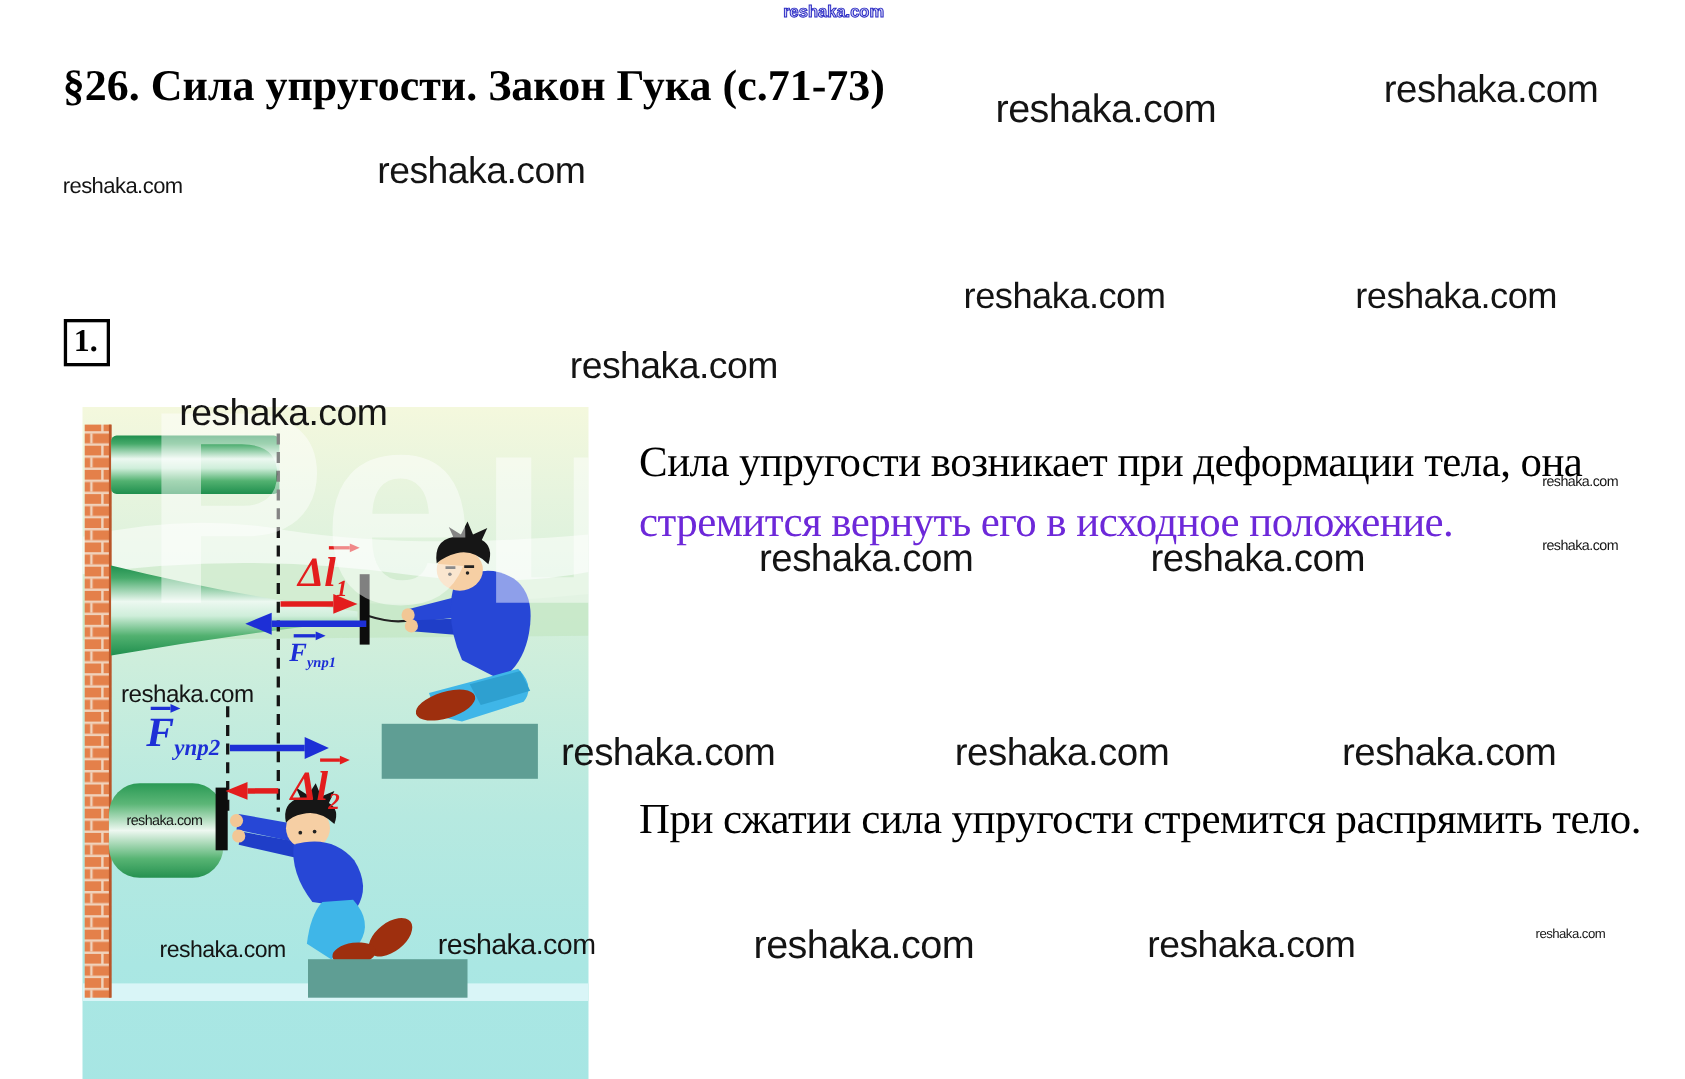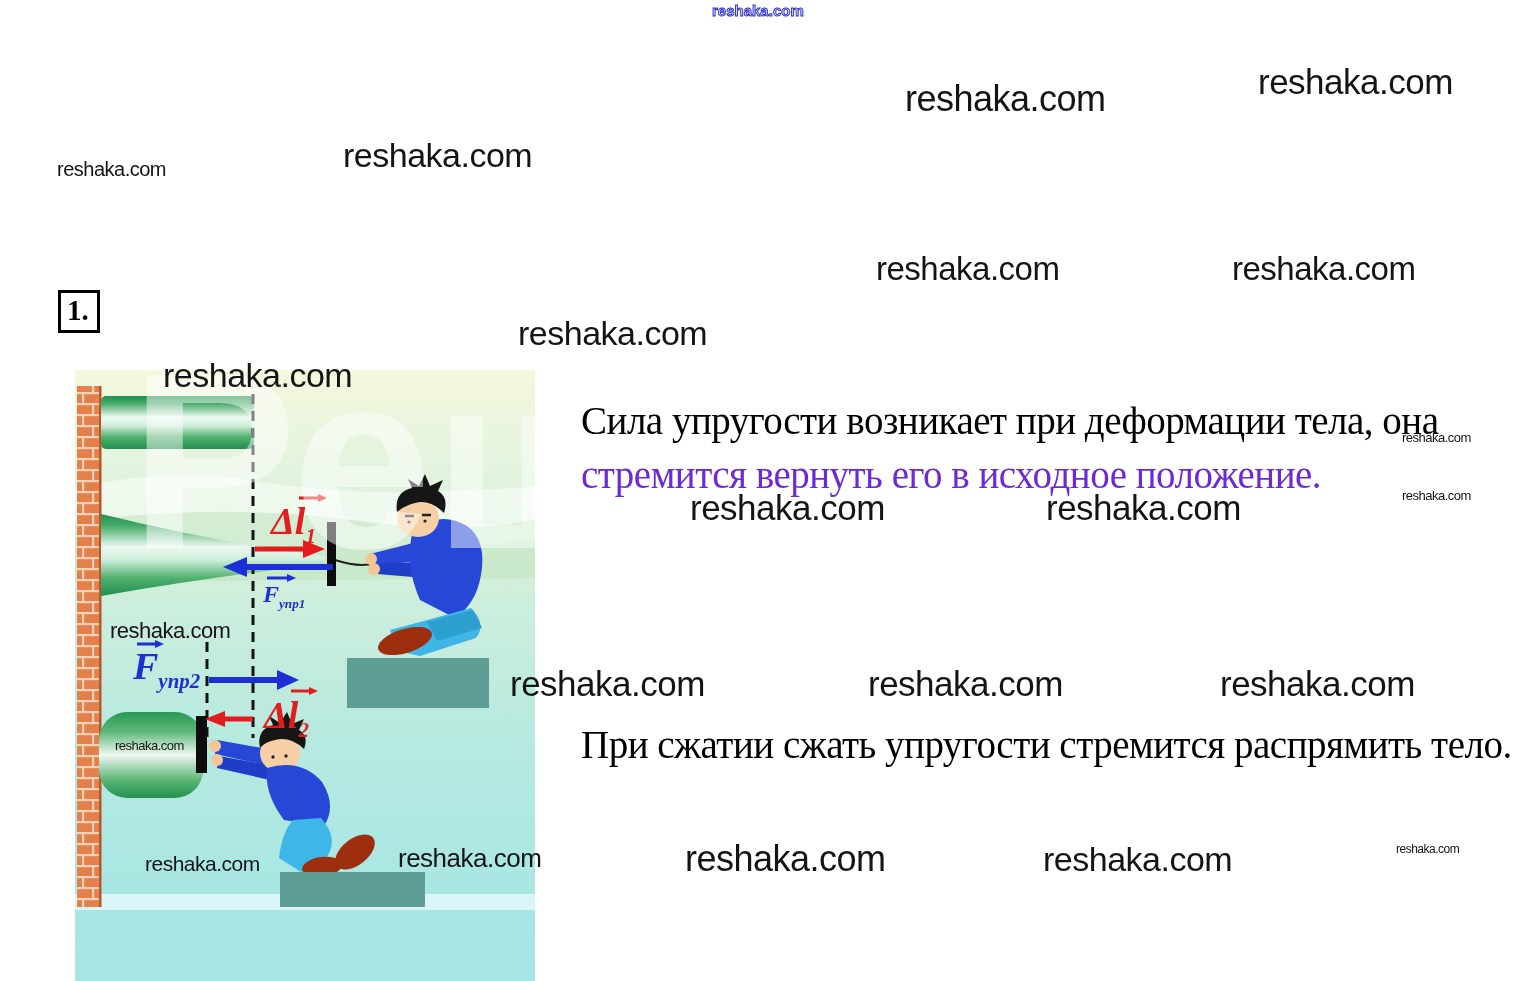--- a/index.html
+++ b/index.html
@@ -27,20 +27,21 @@
   #bigwm{position:absolute;left:55px;top:-52px;z-index:5;font-family:"Liberation Sans",sans-serif;
          font-weight:bold;font-size:250px;color:rgba(255,255,255,0.48);letter-spacing:2px;pointer-events:none;}
 </style>
 </head>
 <body>
 
 <div id="canvas">
 
   <div class="abs wm-outline" style="left:712px;top:2px;font-size:15px;">reshaka.com</div>
 
+  <div class="abs title" style="left:57px;top:54px;">§26. Сила упругости. Закон Гука (с.71-73)</div>
   <div class="abs wm" style="left:905px;top:78px;font-size:36px;">reshaka.com</div>
   <div class="abs wm" style="left:1258px;top:62px;font-size:35px;">reshaka.com</div>
 
   <div class="abs wm" style="left:57px;top:158px;font-size:20px;">reshaka.com</div>
   <div class="abs wm" style="left:343px;top:136px;font-size:34px;">reshaka.com</div>
 
   <div class="abs wm" style="left:876px;top:250px;font-size:33px;">reshaka.com</div>
   <div class="abs wm" style="left:1232px;top:250px;font-size:33px;">reshaka.com</div>
 
   <div class="abs qbox" style="left:58px;top:290px;">1.</div>
@@ -178,19 +179,19 @@
 
   <div class="abs wm" style="left:690px;top:488px;font-size:35px;">reshaka.com</div>
   <div class="abs wm" style="left:1046px;top:488px;font-size:35px;">reshaka.com</div>
   <div class="abs wm" style="left:1402px;top:488px;font-size:13px;">reshaka.com</div>
 
 
   <div class="abs wm" style="left:510px;top:664px;font-size:35px;">reshaka.com</div>
   <div class="abs wm" style="left:868px;top:664px;font-size:35px;">reshaka.com</div>
   <div class="abs wm" style="left:1220px;top:664px;font-size:35px;">reshaka.com</div>
 
-  <div class="abs para" style="left:563px;top:722px;">При сжатии сжать упругости стремится распрямить тело.</div>
+  <div class="abs para" style="left:563px;top:722px;">При сжатии сила упругости стремится распрямить тело.</div>
 
   <div class="abs wm" style="left:685px;top:838px;font-size:36px;">reshaka.com</div>
   <div class="abs wm" style="left:1043px;top:840px;font-size:34px;">reshaka.com</div>
   <div class="abs wm" style="left:1396px;top:842px;font-size:12px;">reshaka.com</div>
 
 </div>
 
 </body></html>

